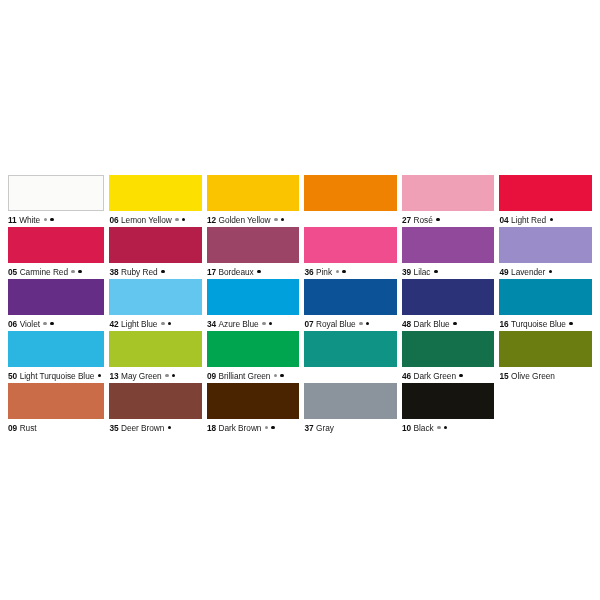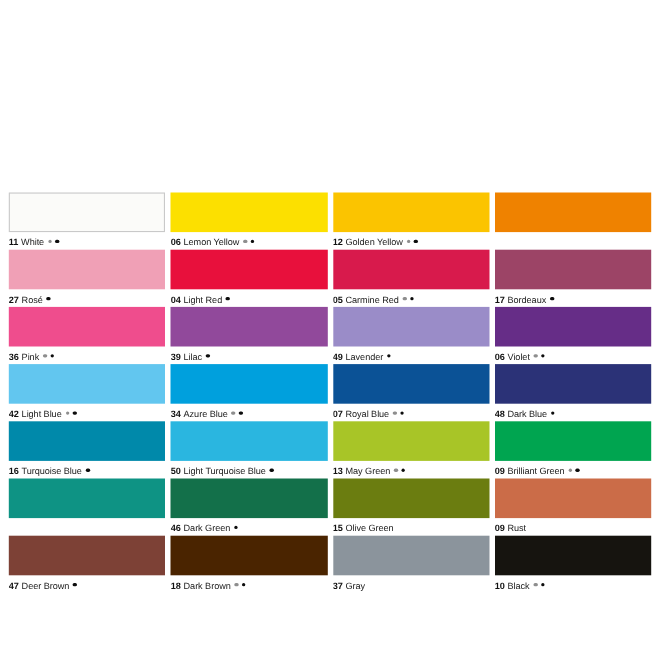--- a/index.html
+++ b/index.html
@@ -21,21 +21,21 @@
     height: 600px;
     background: #ffffff;
     overflow: hidden;
   }
   .swatch-grid {
     position: absolute;
     left: 8px;
     top: 175px;
     width: 584px;
     display: grid;
-    grid-template-columns: repeat(4, 1fr);
+    grid-template-columns: repeat(6, 1fr);
     column-gap: 5px;
     row-gap: 0px;
   }
   .swatch-cell {
     display: block;
   }
   .swatch-chip {
     display: block;
     width: 100%;
     height: 36px;
@@ -147,20 +147,30 @@
         <div class="swatch-label">
           <span class="swatch-num">05</span>
           <span class="swatch-name">Carmine Red</span>
           <span class="dots">
             <span class="dot light"></span>
             <span class="dot dark"></span>
           </span>
         </div>
       </div>
       <div class="swatch-cell">
+        <div class="swatch-chip" style="background: rgb(182, 30, 74);"></div>
+        <div class="swatch-label">
+          <span class="swatch-num">38</span>
+          <span class="swatch-name">Ruby Red</span>
+          <span class="dots">
+            <span class="dot dark"></span>
+          </span>
+        </div>
+      </div>
+      <div class="swatch-cell">
         <div class="swatch-chip" style="background: rgb(156, 68, 102);"></div>
         <div class="swatch-label">
           <span class="swatch-num">17</span>
           <span class="swatch-name">Bordeaux</span>
           <span class="dots">
             <span class="dot dark"></span>
           </span>
         </div>
       </div>
       <div class="swatch-cell">
@@ -313,21 +323,21 @@
       <div class="swatch-cell">
         <div class="swatch-chip" style="background: rgb(203, 108, 72);"></div>
         <div class="swatch-label">
           <span class="swatch-num">09</span>
           <span class="swatch-name">Rust</span>
         </div>
       </div>
       <div class="swatch-cell">
         <div class="swatch-chip" style="background: rgb(125, 65, 54);"></div>
         <div class="swatch-label">
-          <span class="swatch-num">47</span>
+          <span class="swatch-num">35</span>
           <span class="swatch-name">Deer Brown</span>
           <span class="dots">
             <span class="dot dark"></span>
           </span>
         </div>
       </div>
       <div class="swatch-cell">
         <div class="swatch-chip" style="background: rgb(74, 36, 0);"></div>
         <div class="swatch-label">
           <span class="swatch-num">18</span>

